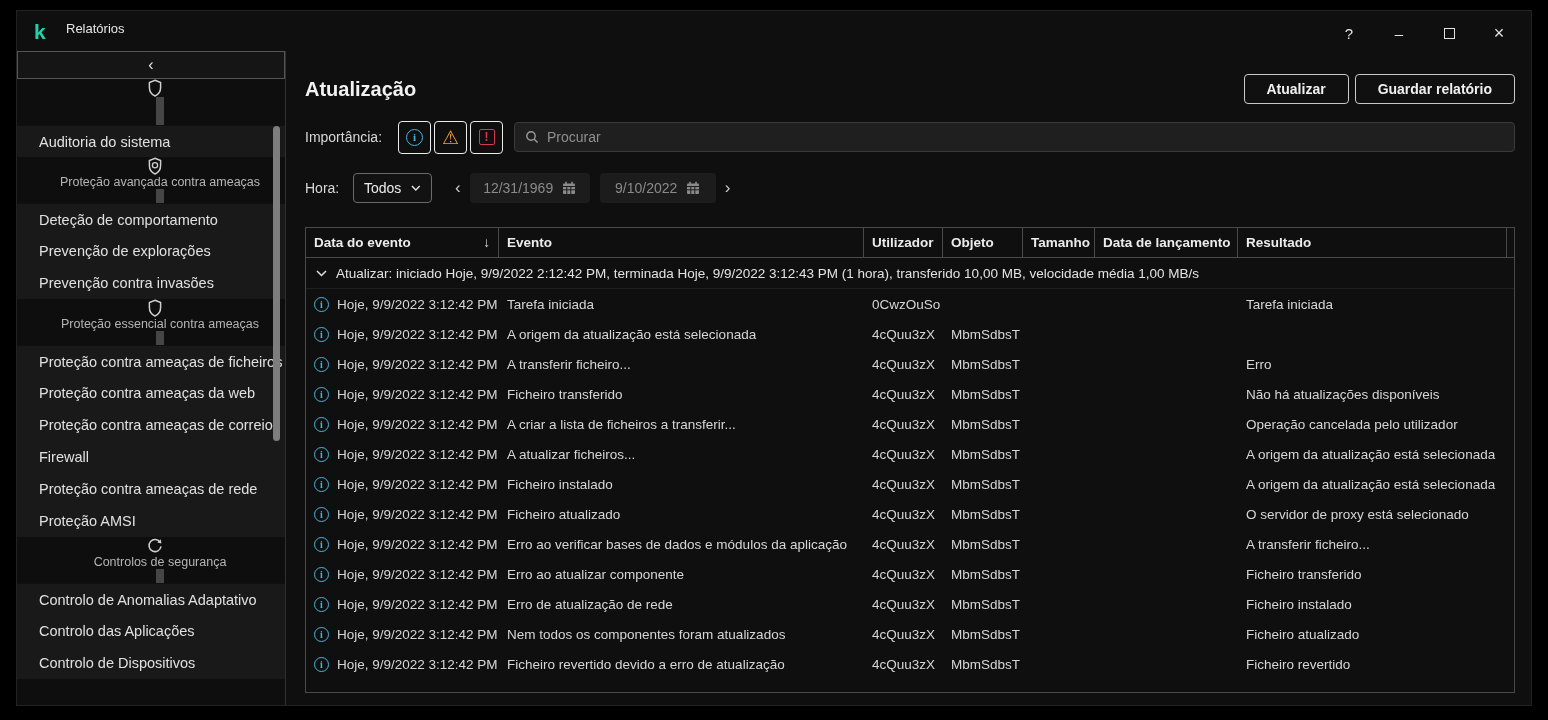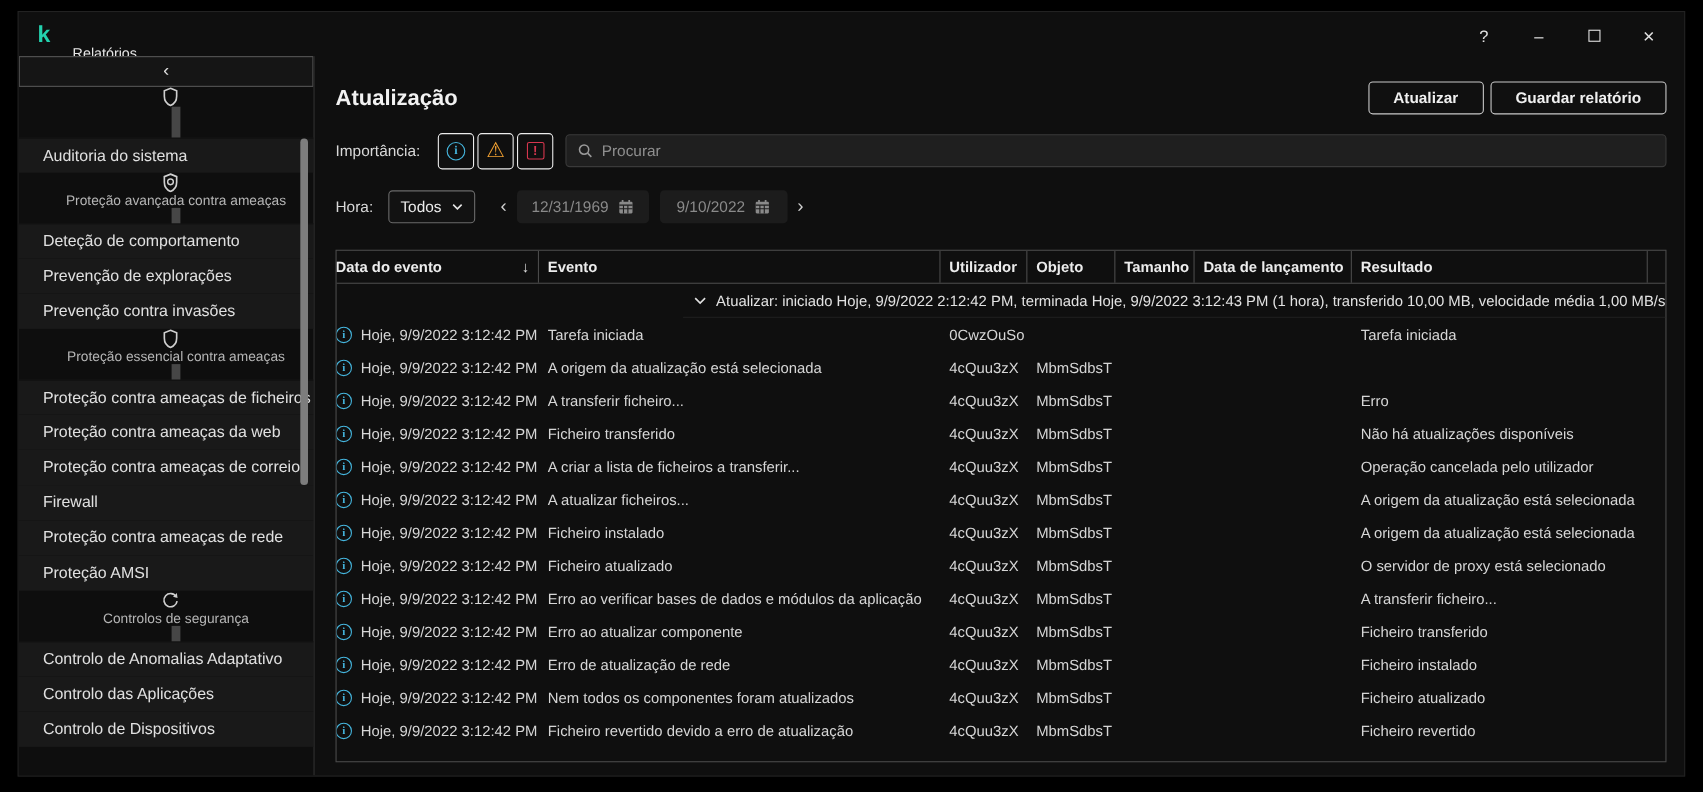--- a/index.html
+++ b/index.html
@@ -4,21 +4,21 @@
 <style>
   * { margin:0; padding:0; box-sizing:border-box; }
   html,body { width:1548px; height:720px; background:#000; overflow:hidden;
     font-family:"Liberation Sans", sans-serif; }
   .window { position:absolute; left:16px; top:10px; width:1516px; height:696px;
     background:#0f0f0f; border:1px solid #222; color:#dcdcdc; overflow:hidden; }
 
   
   .titlebar { position:absolute; left:0; top:0; width:100%; height:44px; }
   .logo-k { position:absolute; left:17px; top:9px; color:#23d1ae; font-size:21px; font-weight:bold; }
-  .app-title { position:absolute; left:49px; top:30px; font-size:13px; color:#e6e6e6; }
+  .app-title { position:absolute; left:49px; top:10px; font-size:13px; color:#e6e6e6; }
   .win-controls { position:absolute; right:24px; top:12px; display:flex; gap:34px; align-items:center; }
   .win-btn { color:#e2e2e2; font-size:15px; width:16px; text-align:center; cursor:default; }
   .maxi-box { display:inline-block; width:11px; height:11px; border:1.5px solid #e2e2e2; }
 
   
   .sidebar { position:absolute; left:0; top:40px; width:269px; bottom:0;
     background:#0e0e0e; border-right:1px solid #303030; overflow:hidden; }
   .collapse-bar { height:28px; border:1px solid #555; background:#151515;
     display:flex; align-items:center; justify-content:center; }
   .collapse-chevron { color:#e0e0e0; font-size:16px; line-height:1; }
@@ -67,21 +67,21 @@
   .select .sel-val { color:#ececec; font-size:14px; }
   .range-chev { color:#cfcfcf; font-size:17px; margin:0 9px; }
   .range-chev.left { margin-left:23px; }
   .date-field { height:30px; background:#1c1c1c; border-radius:4px; display:flex;
     align-items:center; justify-content:center; gap:9px; padding:0 12px; }
   .date-field .d-val { color:#8a8a8a; font-size:14px; }
   .date-field + .date-field { margin-left:10px; }
 
   
   .table { margin-top:24px; height:466px; border:1px solid #4a4a4a; background:#0f0f0f;
-    display:flex; flex-direction:column; overflow:hidden;align-items:flex-end; }
+    display:flex; flex-direction:column; overflow:hidden; }
   .thead { display:grid; grid-template-columns:193px 365px 79px 80px 72px 143px 269px 1fr;
     height:30px; border-bottom:1px solid #4a4a4a; flex:none; }
   .th { display:flex; align-items:center; padding:0 8px; font-size:13.5px; font-weight:bold;
     color:#ececec; border-right:1px solid #4a4a4a; white-space:nowrap; overflow:hidden; }
   .th:last-child { border-right:none; }
   .th .sort-arrow { margin-left:auto; font-weight:normal; color:#e0e0e0; }
   .group-row { height:31px; display:flex; align-items:center; padding-left:10px;
     font-size:13.5px; color:#e2e2e2; flex:none; border-bottom:1px solid #1f1f1f; white-space:nowrap; }
   .group-row .g-text { margin-left:9px; }
   .tr { display:grid; grid-template-columns:193px 365px 79px 80px 72px 143px 269px 1fr;

